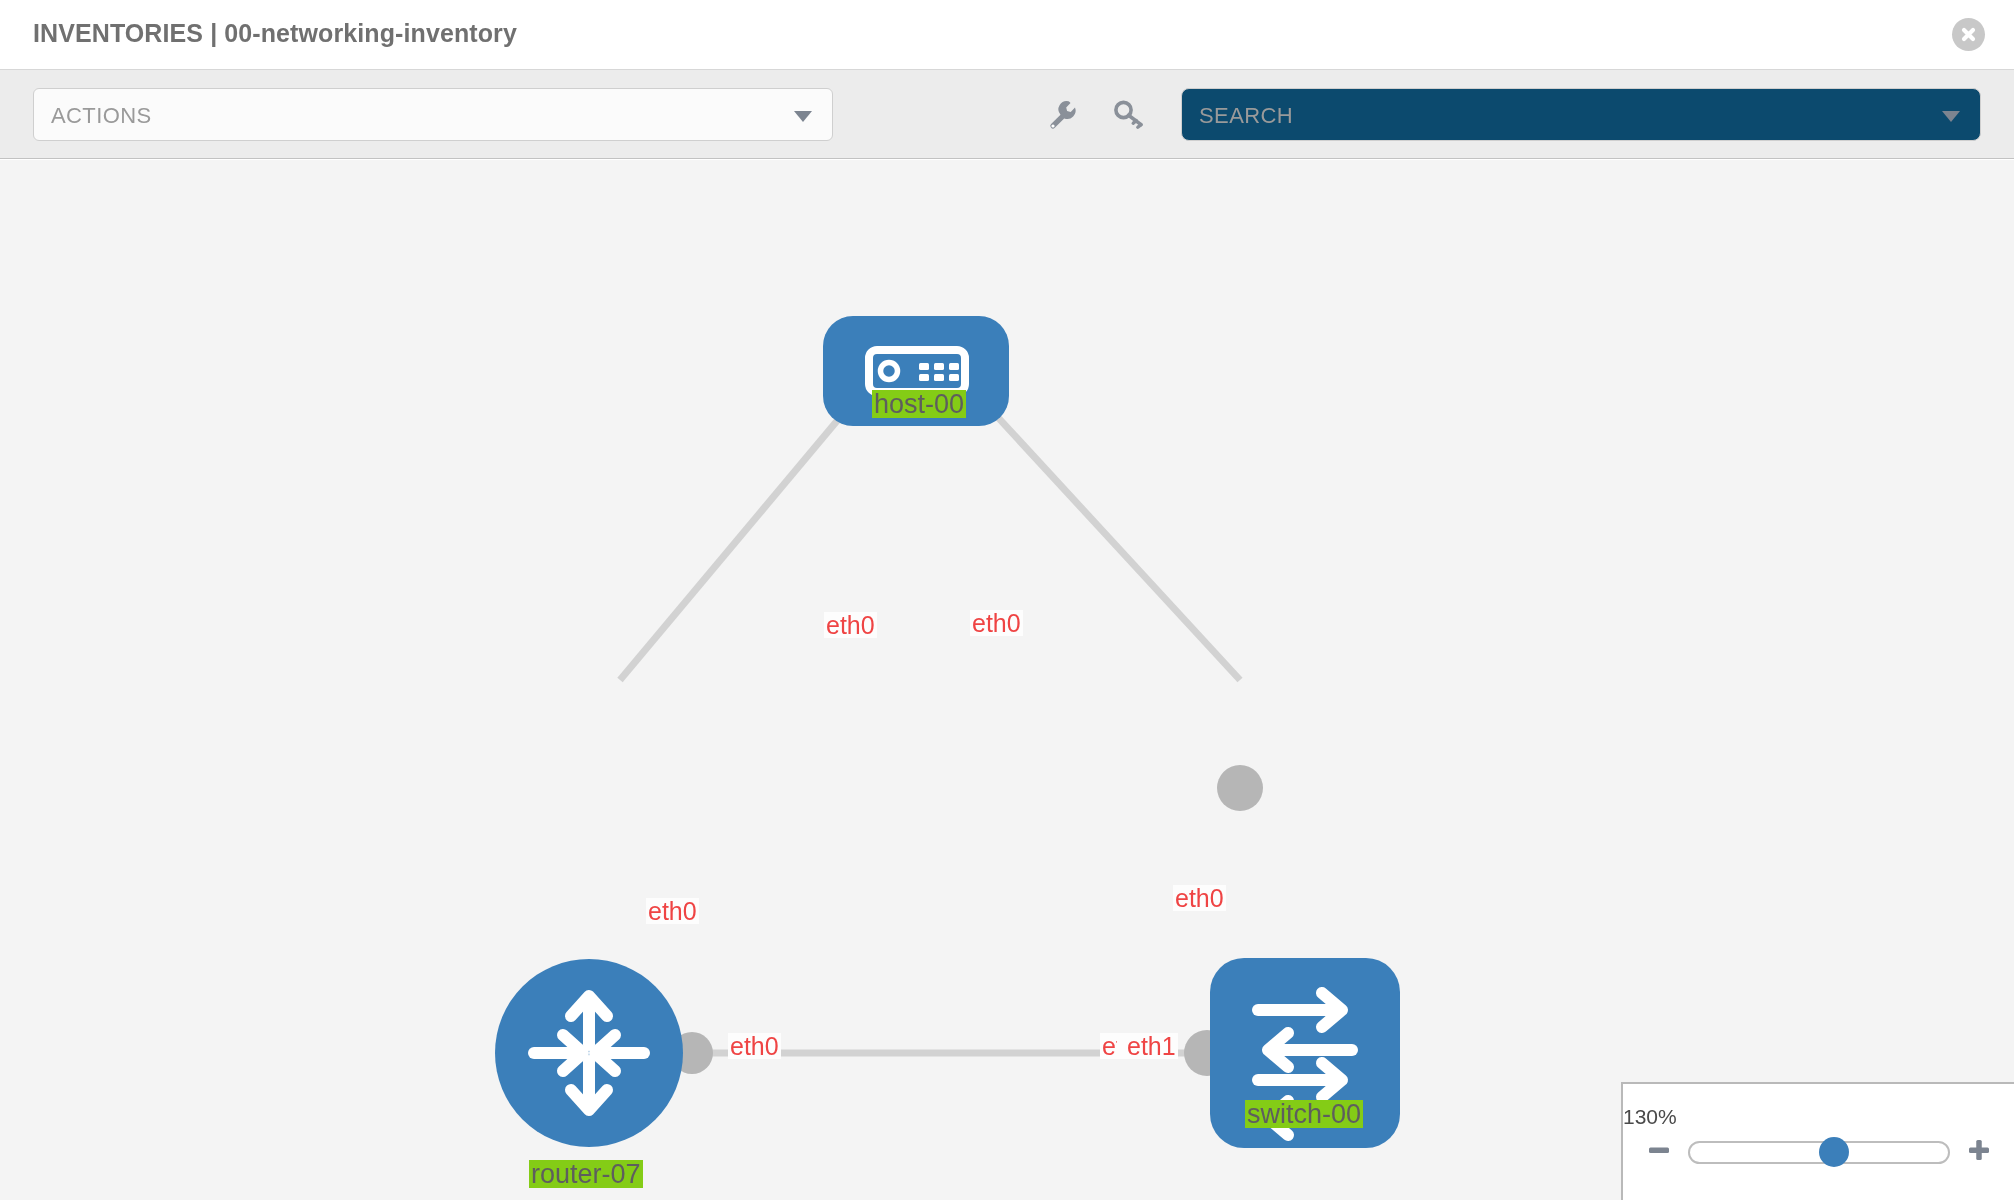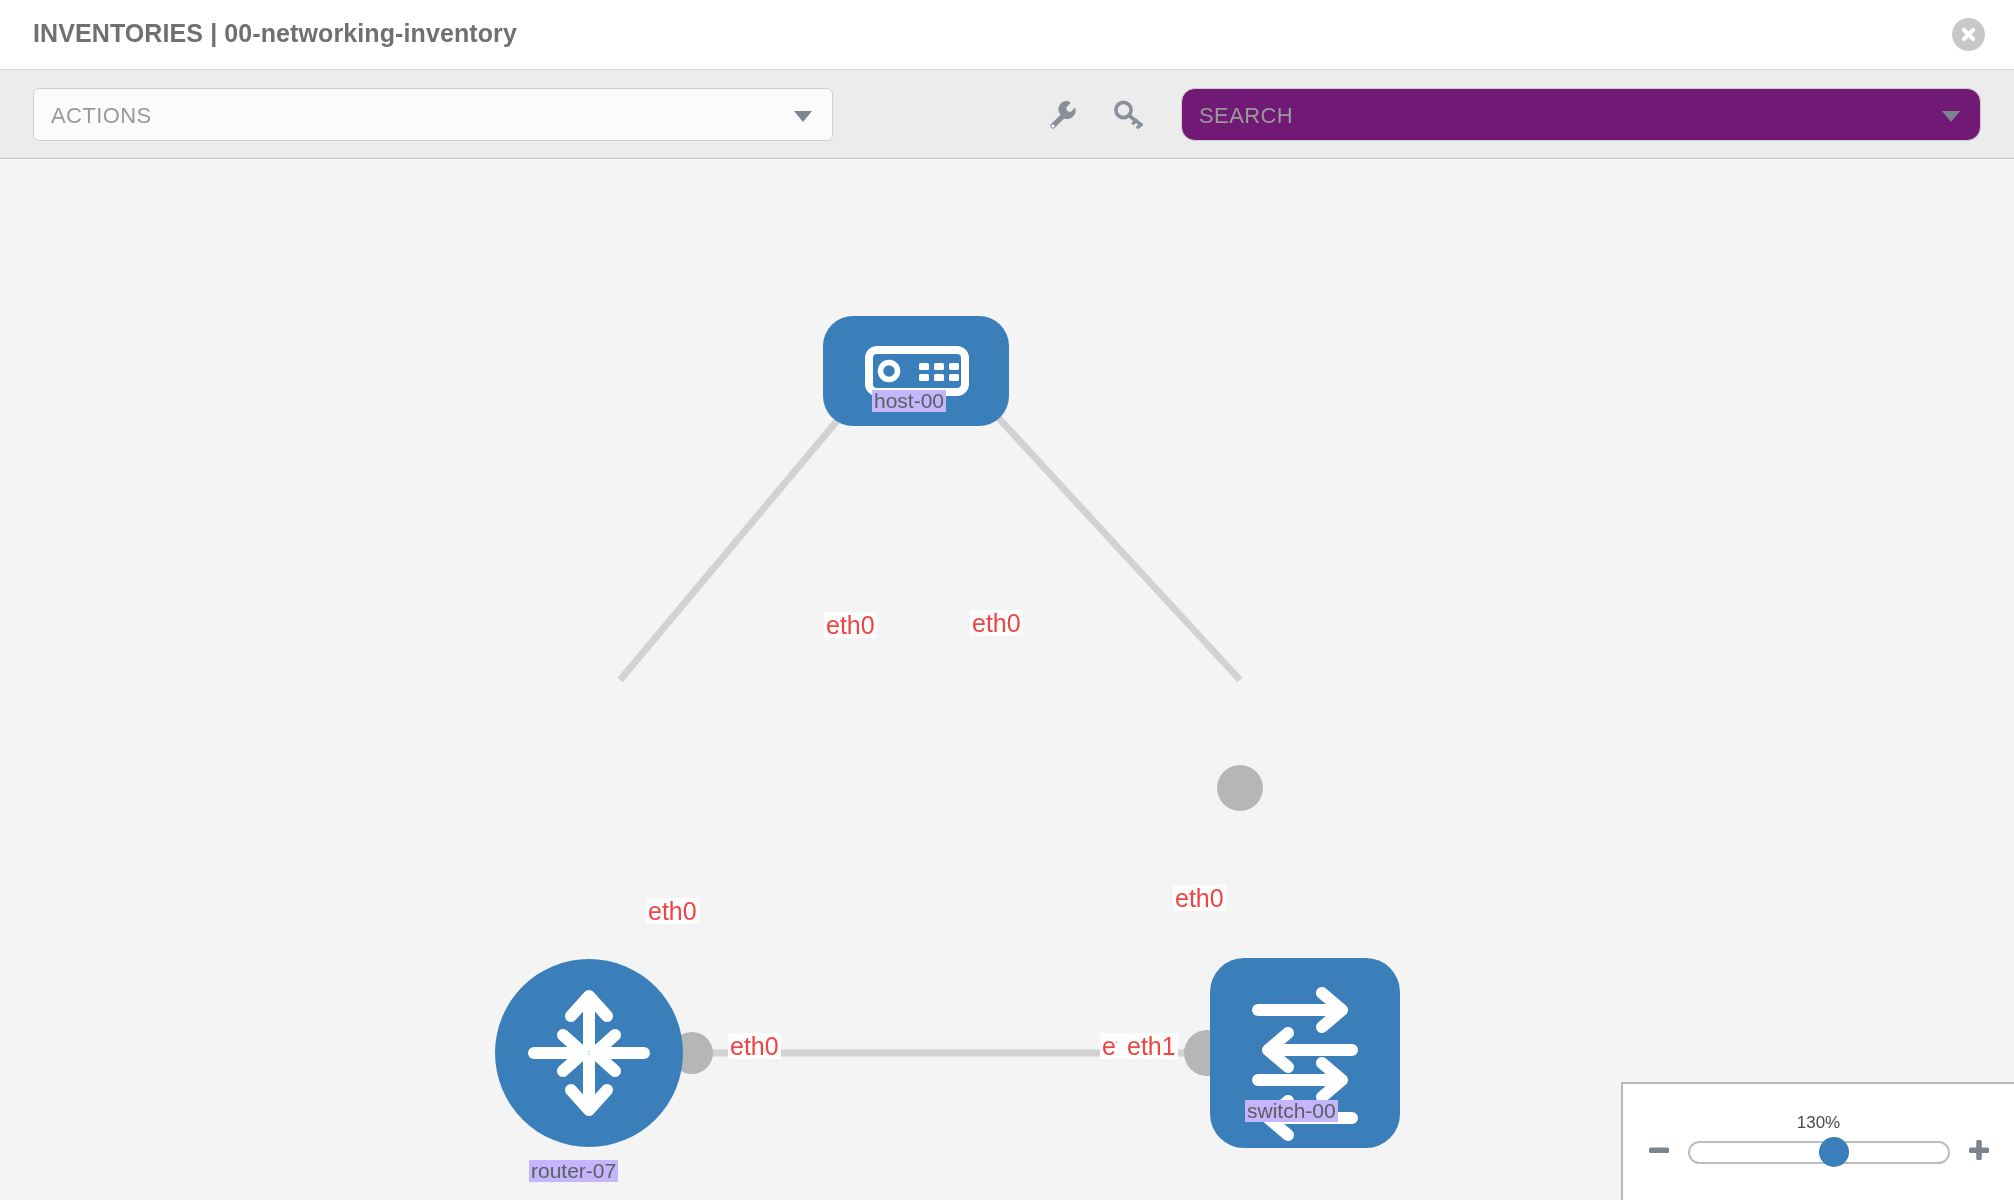--- a/index.html
+++ b/index.html
@@ -90,23 +90,23 @@
     cursor: pointer;
   }
   .tool-icon.wrench { left: 1038px; }
   .tool-icon.key    { left: 1105px; }
   .tool-icon svg { display: block; }
 
   .search-box {
     position: absolute;
     left: 1181px; top: 18px;
     width: 800px; height: 53px;
-    background: #701a75;
+    background: #0c4a6e;
     border: 1px solid #cfcfcf;
-    border-radius: 14px;
+    border-radius: 8px;
   }
   .search-box .sel-label {
     position: absolute;
     left: 17px; top: 14px;
     font-size: 22px;
     color: #9a9a9a;
     letter-spacing: 0.4px;
   }
 
   
@@ -119,23 +119,23 @@
   }
   .canvas > svg.topology {
     position: absolute;
     left: 0; top: 0;
     width: 2014px; height: 1040px;
   }
 
   
   .node-label {
     position: absolute;
-    font-size: 21px;
+    font-size: 27px;
     color: #5e5e5e;
-    background: #c4b5fd;
+    background: #84cc16;
     white-space: nowrap;
     line-height: 1.05;
     padding: 0 2px;
   }
   .iface-label {
     position: absolute;
     font-size: 25px;
     color: #ef4444;
     background: #fdfdfd;
     white-space: nowrap;
@@ -147,23 +147,22 @@
   .zoom-panel {
     position: absolute;
     left: 1621px; top: 1082px;
     width: 393px; height: 118px;
     background: #ffffff;
     border-left: 2px solid #b9b9b9;
     border-top: 2px solid #b9b9b9;
   }
   .zoom-percent {
     position: absolute;
-    left: 0; right: 0; top: 29px;
-    text-align: center;
-    font-size: 17px;
+    left: 0; right: 0; top: 21px;
+    font-size: 21px;
     color: #4a4a4a;
   }
   .zoom-row {
     position: absolute;
     left: 0; right: 0; top: 48px;
     height: 40px;
     display: flex;
     align-items: center;
     justify-content: center;
   }

